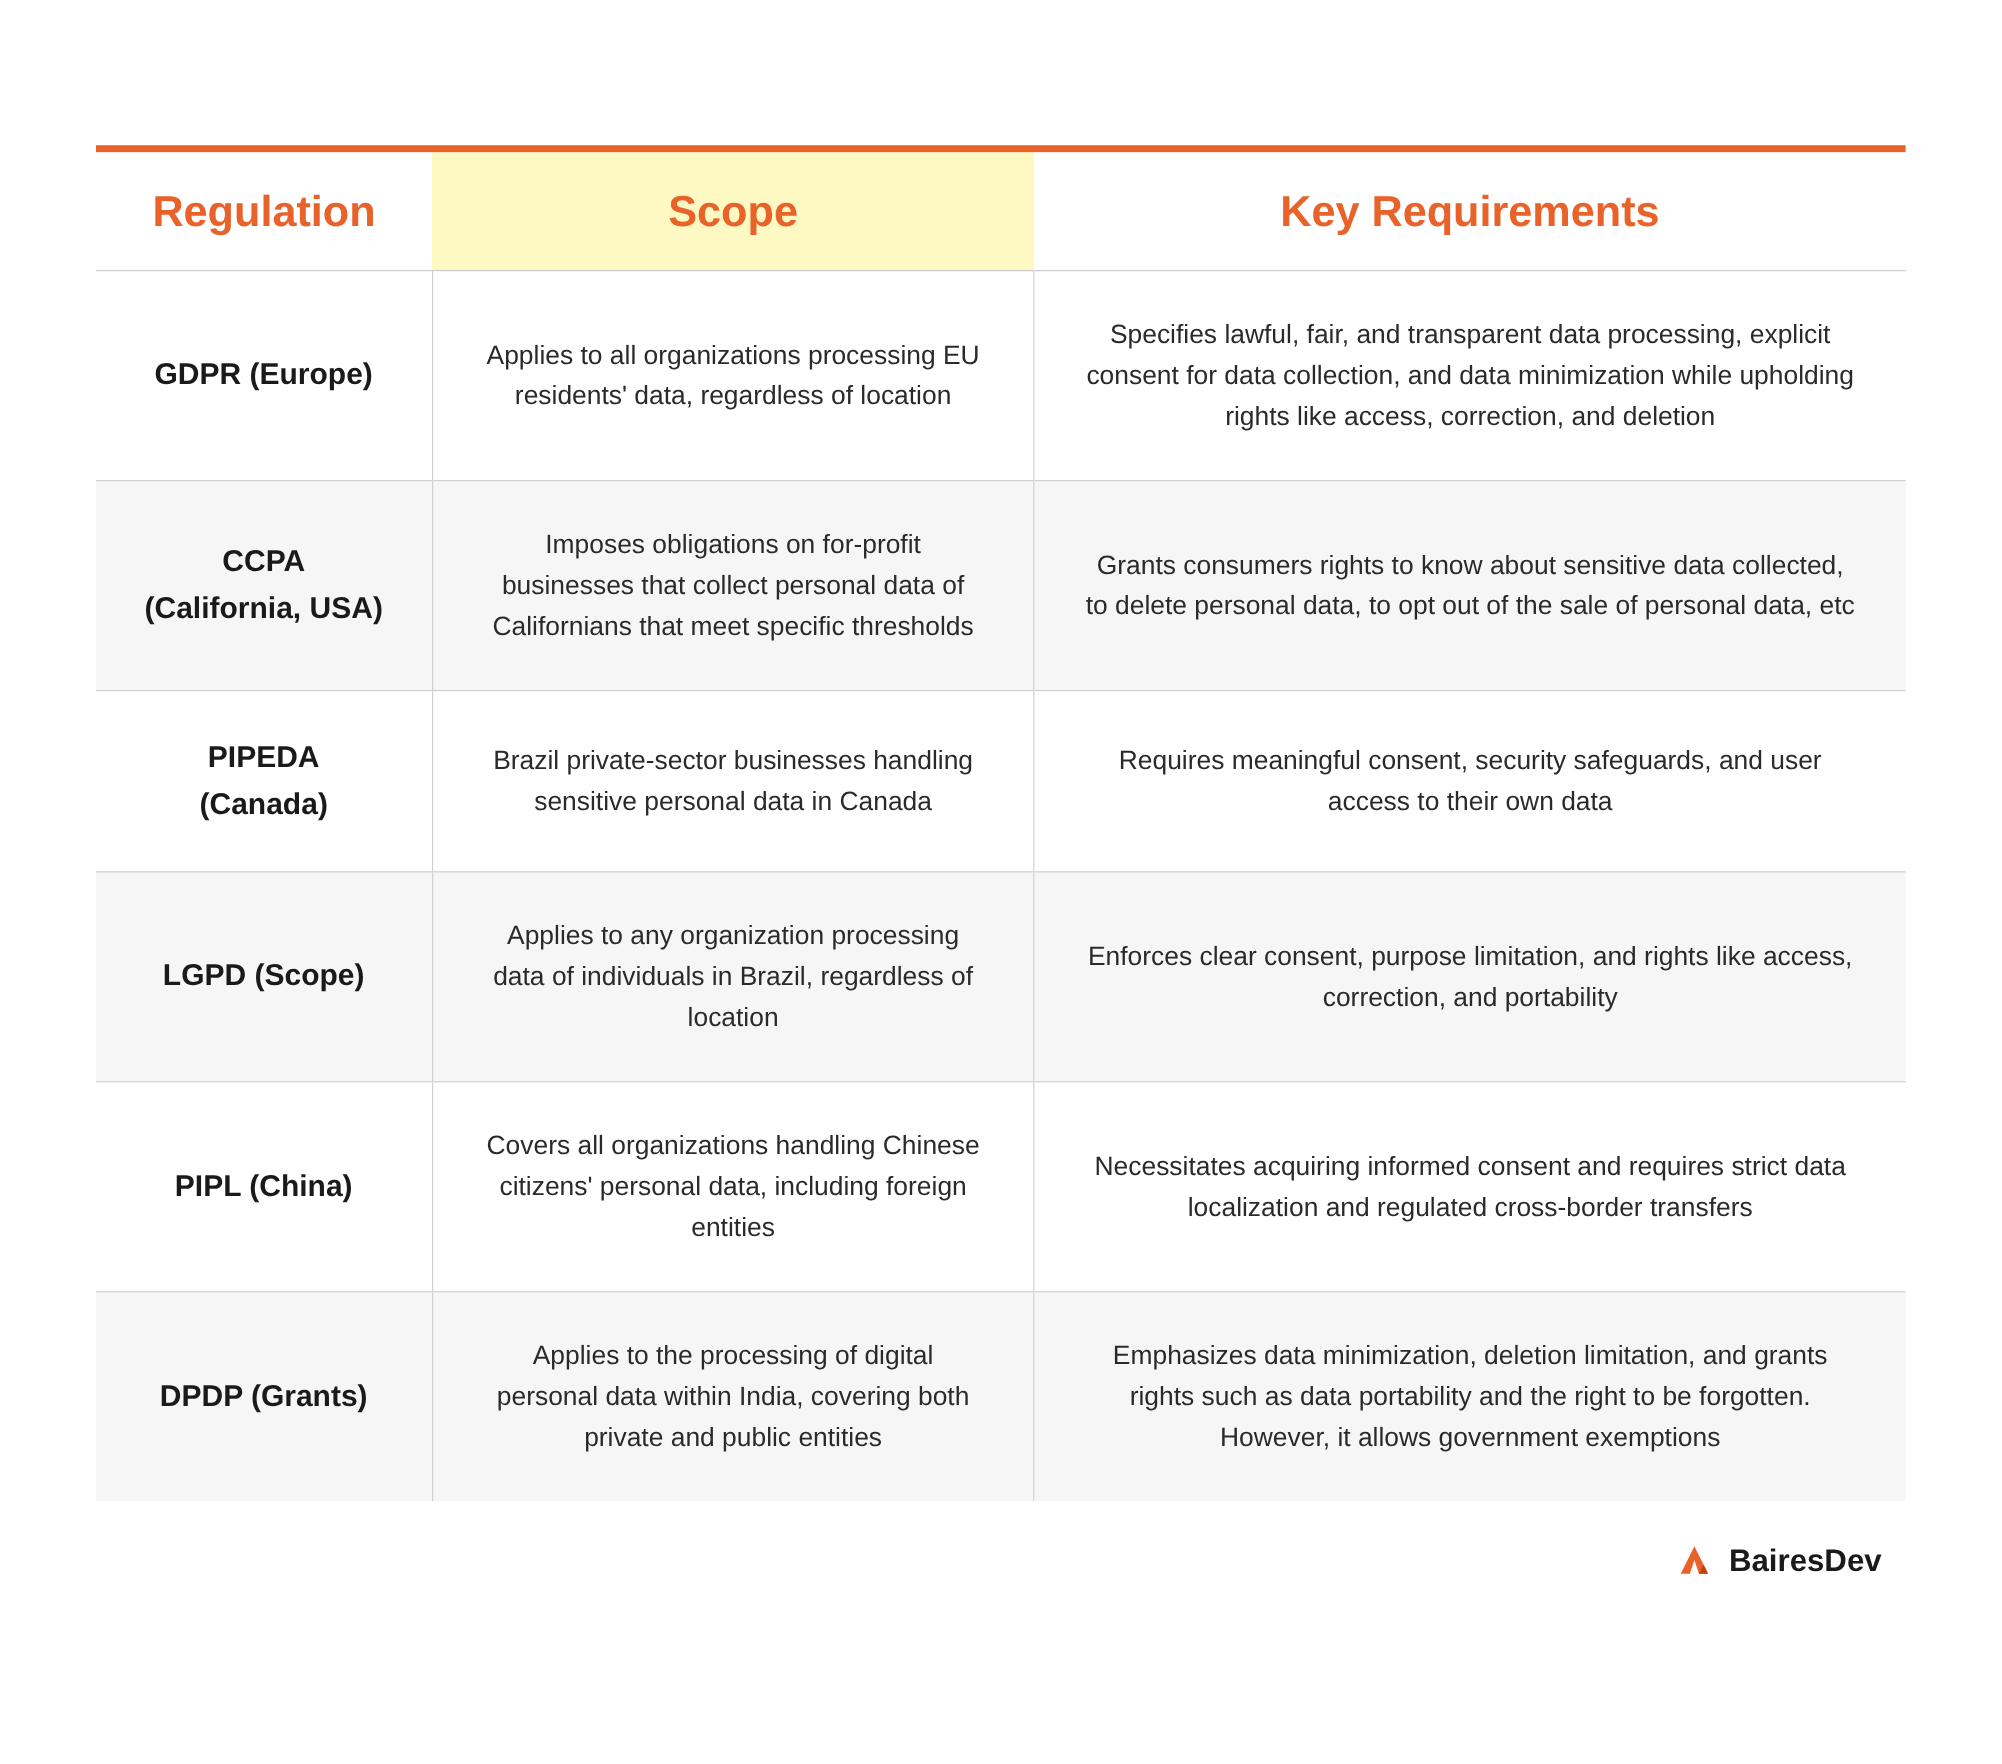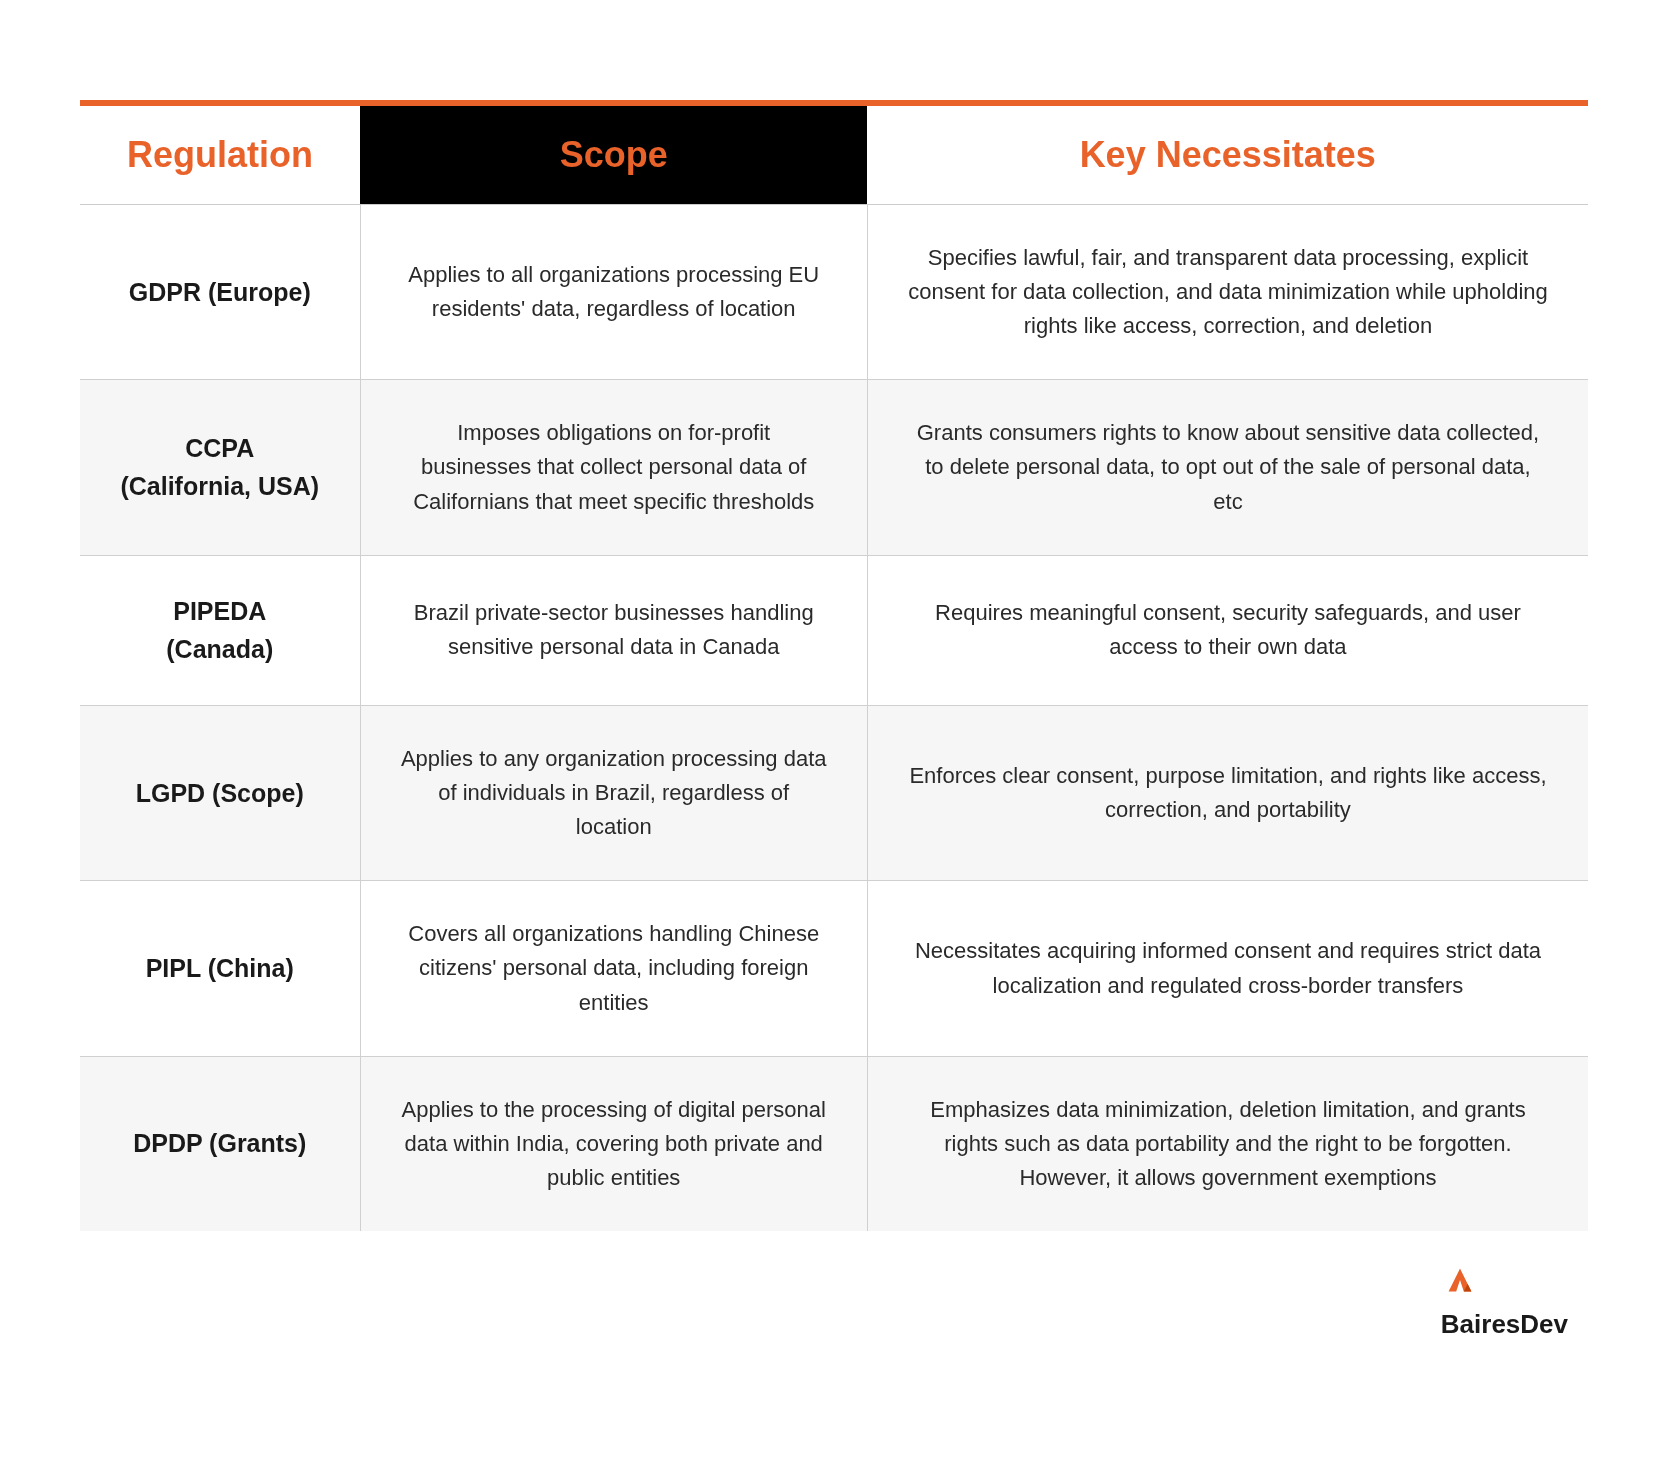--- a/index.html
+++ b/index.html
@@ -23,22 +23,22 @@
     .footer {
       width: 100%;
       display: flex;
       justify-content: flex-end;
       align-items: center;
       padding: 30px 20px 10px 20px;
     }
 
     .logo {
       display: flex;
+      align-items: center;
       gap: 10px;
-      flex-direction: column;
     }
 
     .logo-icon {
       width: 38px;
       height: 38px;
     }
 
     .logo-text {
       font-size: 26px;
       font-weight: 700;
@@ -72,21 +72,21 @@
       font-weight: 700;
       color: #e8622a;
     }
 
     th.col-regulation {
       width: 280px;
       background: #ffffff;
     }
 
     th.col-scope {
-      background: #000000;
+      background: #fef9c3;
     }
 
     th.col-requirements {
       background: #ffffff;
     }
 
     tbody tr {
       border-bottom: 1px solid #d0d0d0;
     }
 
@@ -126,21 +126,21 @@
 </head>
 <body>
 
 <div class="main-wrapper">
   <div class="top-border"></div>
   <table>
     <thead>
       <tr>
         <th class="col-regulation">Regulation</th>
         <th class="col-scope">Scope</th>
-        <th class="col-requirements">Key Necessitates</th>
+        <th class="col-requirements">Key Requirements</th>
       </tr>
     </thead>
     <tbody id="table-body">
     <tr>
           <td class="regulation-col">GDPR (Europe)</td>
           <td>Applies to all organizations processing EU residents' data, regardless of location</td>
           <td>Specifies lawful, fair, and transparent data processing, explicit consent for data collection, and data minimization while upholding rights like access, correction, and deletion</td>
         </tr>
         <tr>
           <td class="regulation-col">CCPA (California, USA)</td>

